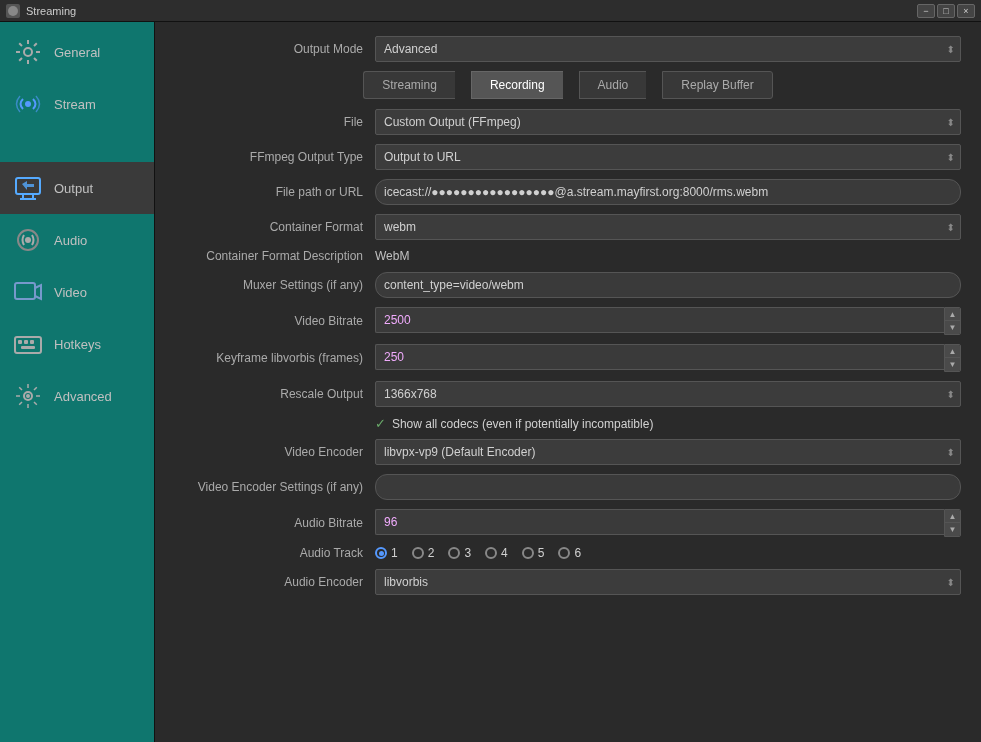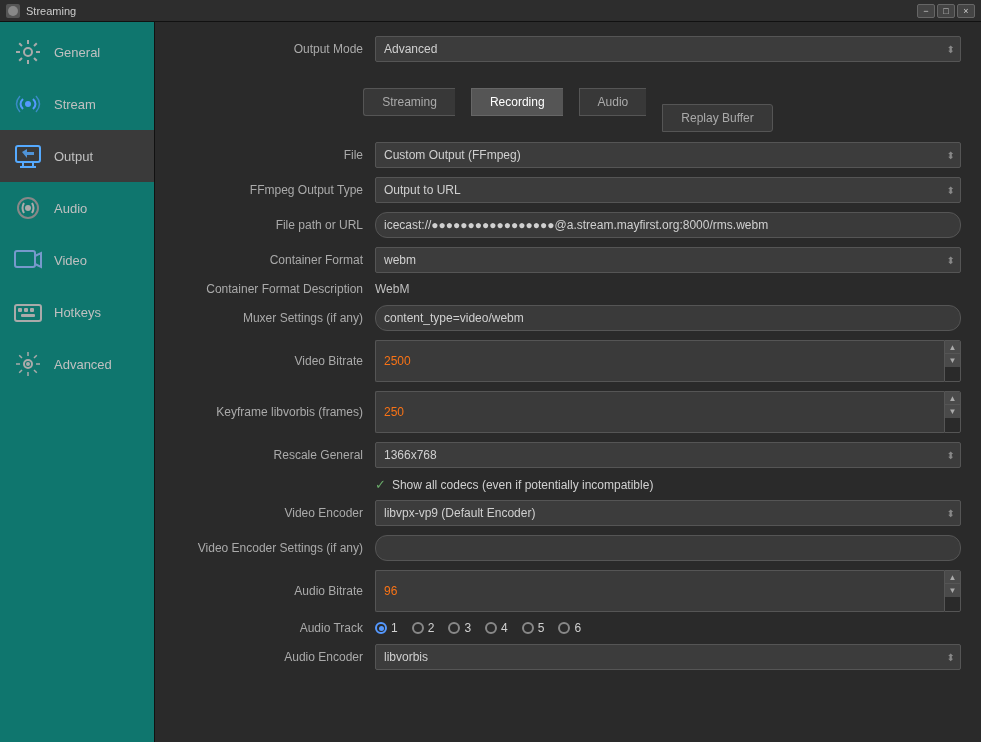--- a/index.html
+++ b/index.html
@@ -69,20 +69,21 @@
     .sidebar-item {
       display: flex;
       align-items: center;
       padding: 10px 12px;
       cursor: pointer;
       color: #c0c0c0;
       font-size: 13px;
     }
     .sidebar-item.active {
       background: #3a3a3a;
+      margin-top: 32px;
     }
     .sidebar-icon {
       width: 32px;
       height: 32px;
       margin-right: 10px;
       flex-shrink: 0;
       display: flex; align-items: center; justify-content: center;
     }
 
     
@@ -160,21 +161,20 @@
       font-size: 12px;
       cursor: pointer;
       height: 28px;
     }
     .tab-btn:first-child {
       border-radius: 3px 0 0 3px;
     }
     .tab-btn:last-child {
       border-right: 1px solid #555;
       border-radius: 0 3px 3px 0;
-      margin-top: 33px;
     }
     .tab-btn.active {
       background: #555;
       color: #fff;
       border-color: #666;
     }
 
     
     .text-input {
       width: 100%;
@@ -197,23 +197,23 @@
     
     .spinbox-wrap {
       position: relative;
       display: flex;
     }
     .spinbox-input {
       width: 100%;
       background: #3a3a3a;
       border: 1px solid #555;
       border-right: none;
-      color: #f97316;
-      font-size: 12px;
-      padding: 20px 8px;
+      color: #f0abfc;
+      font-size: 12px;
+      padding: 4px 8px;
       border-radius: 2px 0 0 2px;
       height: 26px;
     }
     .spinbox-btns {
       display: flex;
       flex-direction: column;
       border: 1px solid #555;
       border-radius: 0 2px 2px 0;
       overflow: hidden;
     }
@@ -482,21 +482,21 @@
             <input type="text" class="spinbox-input" value="250" style="">
             <div class="spinbox-btns">
               <button class="spinbox-btn">▲</button>
               <button class="spinbox-btn">▼</button>
             </div>
           </div>
         </div>
       </div>
 
       <div class="row">
-        <div class="row-label">Rescale General</div>
+        <div class="row-label">Rescale Output</div>
         <div class="row-control select-wrap">
           <select class="select-box">
             <option>1366x768</option>
             <option>1920x1080</option>
             <option>1280x720</option>
           </select>
         </div>
       </div>
 
       <div class="checkbox-row">

